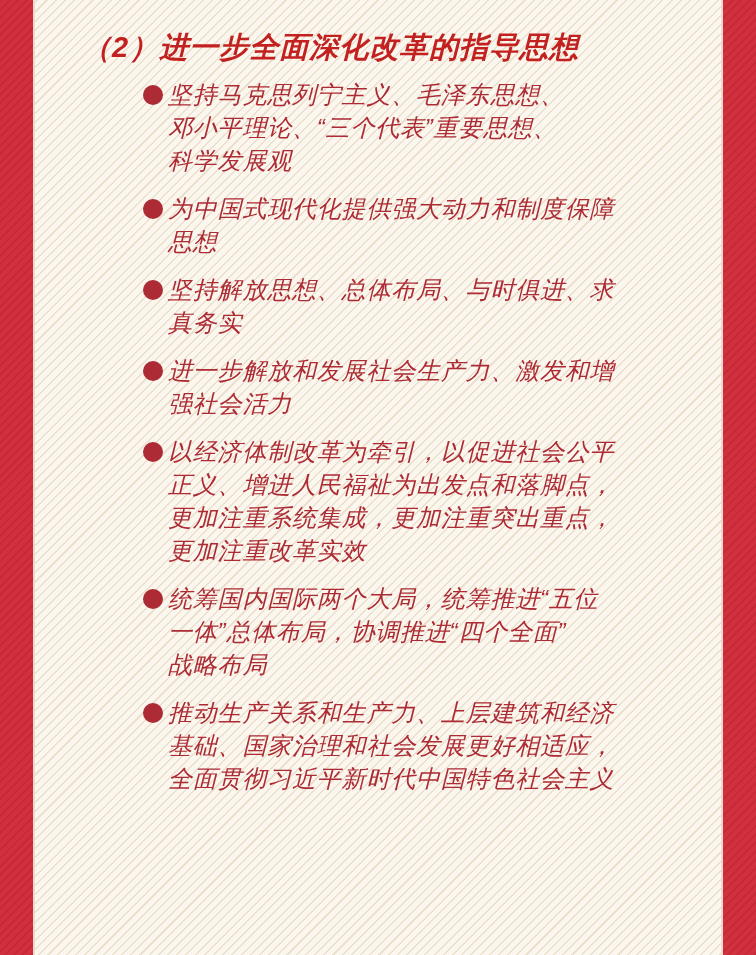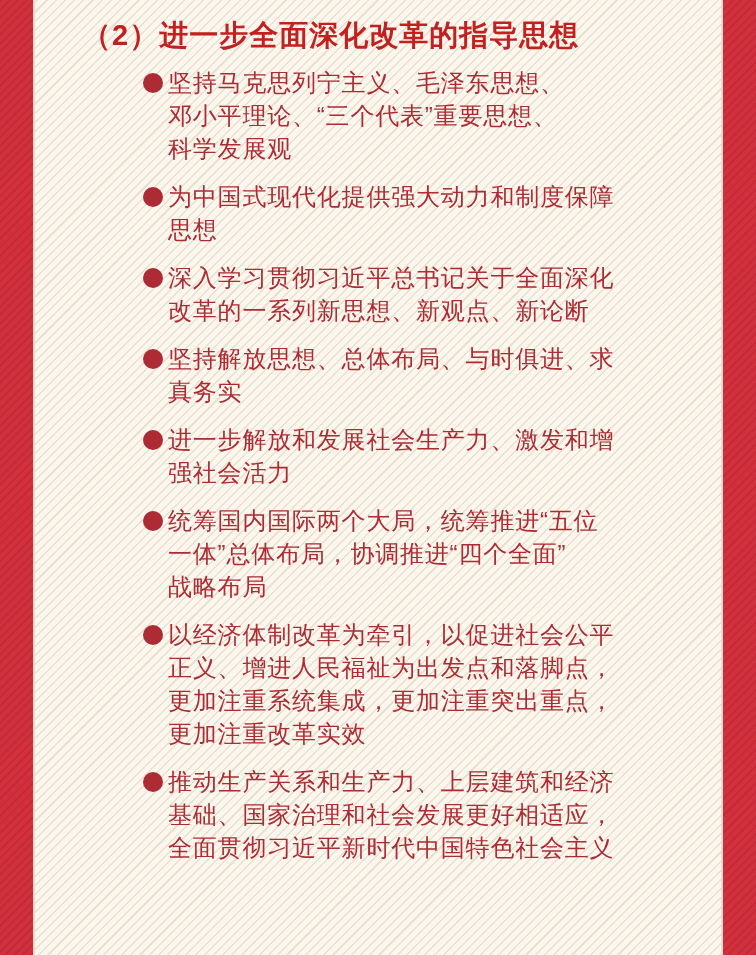--- a/index.html
+++ b/index.html
@@ -36,23 +36,24 @@
       transparent 2px,
       transparent 6px
     );
   }
   .side-bar.left  { left: 0;  border-right: 2px solid #f0d9cd; }
   .side-bar.right { right: 0; border-left: 2px solid #f0d9cd; }
 
   .content {
     position: absolute;
     left: 35px;
-    top: 4px;
+    top: 16px;
     width: 687px;
     padding: 12px 0 0 47px;
+    font-style: italic;
   }
   .page-title {
     font-size: 29px;
     font-weight: 700;
     line-height: 38px;
     letter-spacing: 1px;
     color: var(--title_red);
   }
   .bullet-list {
     list-style: none;
@@ -97,45 +98,40 @@
 邓小平理论、“三个代表”重要思想、
 科学发展观</p>
     </li>
     <li class="bullet-item">
       <span class="bullet-dot"></span>
       <p class="bullet-text">为中国式现代化提供强大动力和制度保障
 思想</p>
     </li>
     <li class="bullet-item">
       <span class="bullet-dot"></span>
-      <p class="bullet-text">深入学习贯彻习近平总书记关于全面深化
-改革的一系列新思想、新观点、新论断</p>
-    </li>
-    <li class="bullet-item">
-      <span class="bullet-dot"></span>
       <p class="bullet-text">坚持解放思想、总体布局、与时俱进、求
 真务实</p>
     </li>
     <li class="bullet-item">
       <span class="bullet-dot"></span>
       <p class="bullet-text">进一步解放和发展社会生产力、激发和增
 强社会活力</p>
     </li>
     <li class="bullet-item">
       <span class="bullet-dot"></span>
-      <p class="bullet-text">统筹国内国际两个大局，统筹推进“五位
-一体”总体布局，协调推进“四个全面”
-战略布局</p>
-    </li>
-    <li class="bullet-item">
-      <span class="bullet-dot"></span>
       <p class="bullet-text">以经济体制改革为牵引，以促进社会公平
 正义、增进人民福祉为出发点和落脚点，
 更加注重系统集成，更加注重突出重点，
 更加注重改革实效</p>
+    </li>
+    <li class="bullet-item">
+      <span class="bullet-dot"></span>
+      <p class="bullet-text">统筹国内国际两个大局，统筹推进“五位
+一体”总体布局，协调推进“四个全面”
+战略布局</p>
     </li>
     <li class="bullet-item">
       <span class="bullet-dot"></span>
       <p class="bullet-text">推动生产关系和生产力、上层建筑和经济
 基础、国家治理和社会发展更好相适应，
 全面贯彻习近平新时代中国特色社会主义</p>
     </li>
   </ul>
 </div>
 

